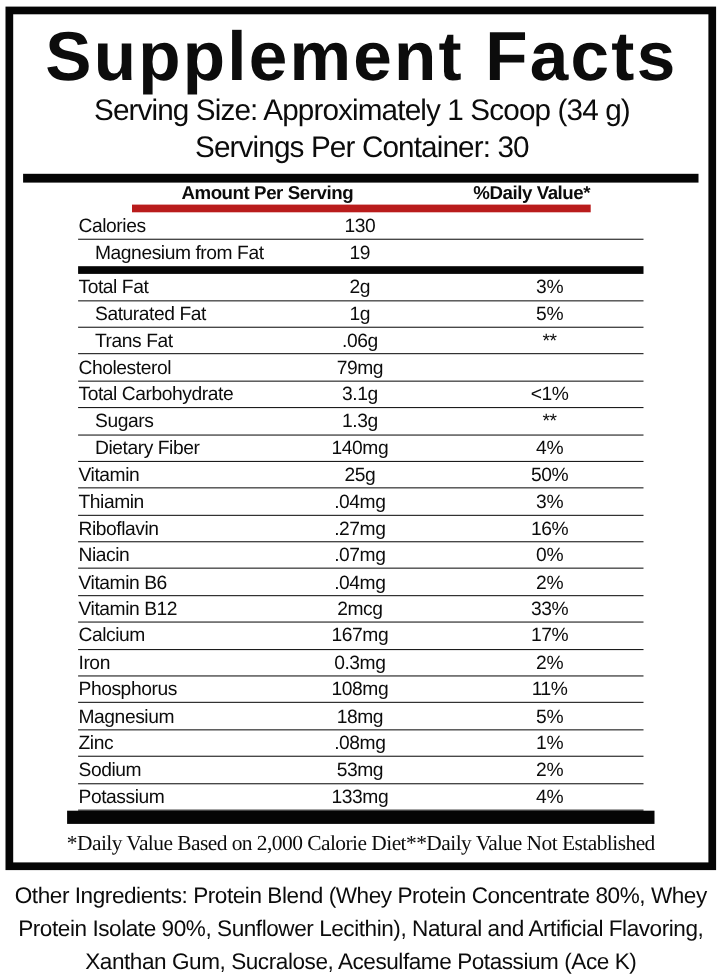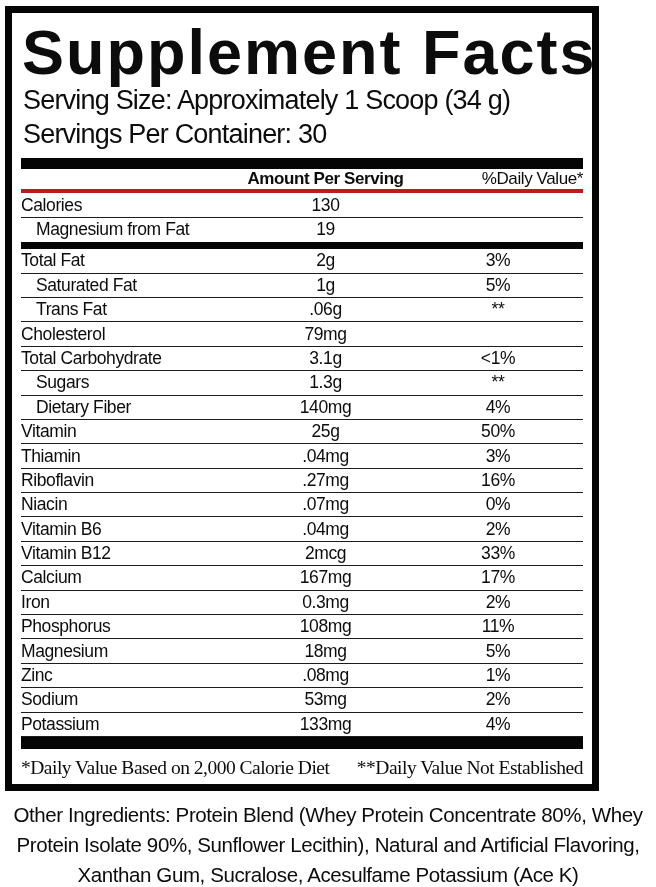--- a/index.html
+++ b/index.html
@@ -14,28 +14,29 @@
   }
   .page {
     width: 656px;
     height: 887px;
     background: #ffffff;
     overflow: hidden;
   }
   .label-box {
     box-sizing: border-box;
     margin: 6px 5px 0 5px;
-    width: 594px;
+    width: 646px;
     height: 785px;
     border: 7px solid #050505;
     background: #ffffff;
     padding: 4px 9px 0 9px;
     display: flex;
     flex-direction: column;
     overflow: hidden;
+    align-items: center;
   }
   .title {
     font-size: 63px;
     font-weight: bold;
     letter-spacing: 2px;
     line-height: 58px;
     margin: 6px 0 2px 1px;
     white-space: nowrap;
   }
   .serving-line {
@@ -51,30 +52,31 @@
   .bar-top    { height: 17px; margin-top: 7px; }
   .bar-medium { height: 7px; }
   .bar-bottom { height: 12px; }
   .col-grid {
     display: grid;
     grid-template-columns: 1fr 175px 170px;
     align-items: center;
   }
   .header-row {
     height: 29px;
-    border-bottom: 4px solid #b91c1c;
+    border-bottom: 7px solid #b91c1c;
+    gap: 36px;
   }
   .header-row .amount-col {
     font-weight: bold;
     font-size: 17px;
     letter-spacing: -0.4px;
     text-align: center;
   }
   .header-row .dv-col {
-    font-weight: normal;
+    font-weight: bold;
     font-size: 17px;
     letter-spacing: -0.4px;
     text-align: right;
   }
   .rows {
     display: flex;
     flex-direction: column;
   }
   .row {
     height: 24.4px;

